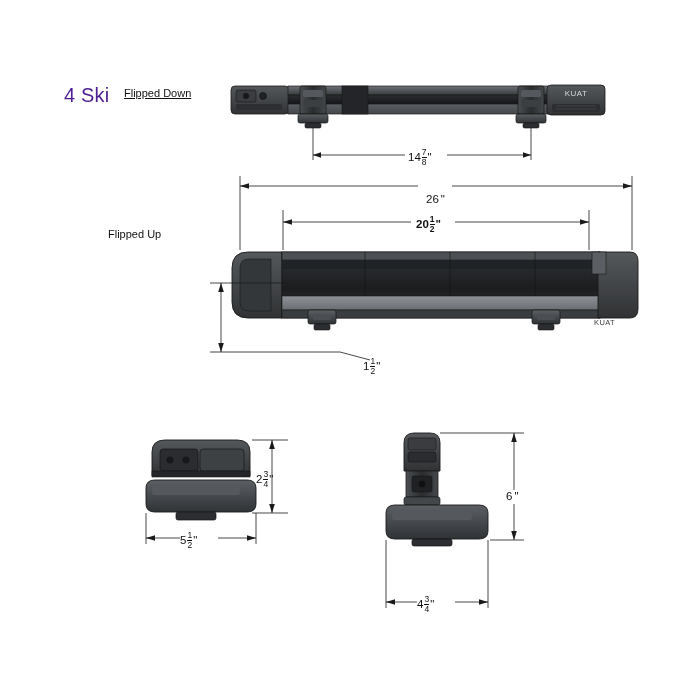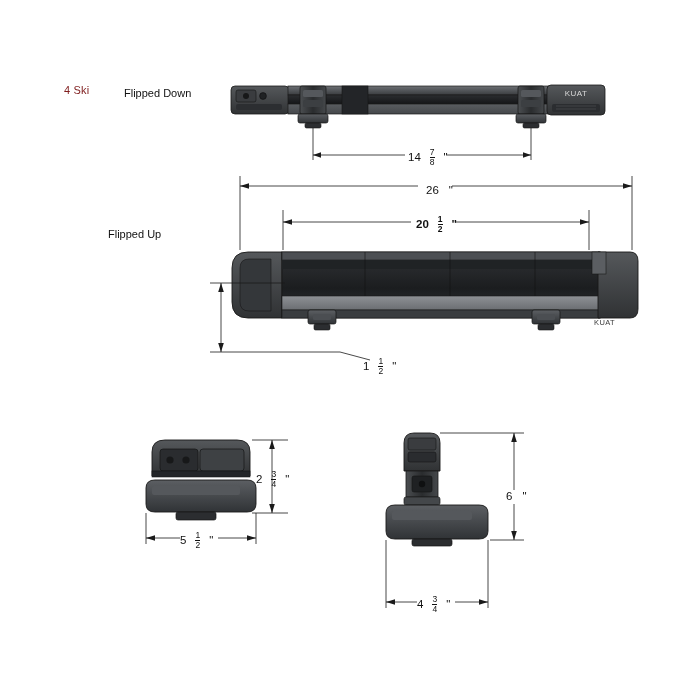--- a/index.html
+++ b/index.html
@@ -20,38 +20,37 @@
     left: 0; top: 0;
     width: 700px;
     height: 700px;
   }
   .lbl {
     position: absolute;
     white-space: nowrap;
     line-height: 1;
   }
   .title-4ski {
-    font-size: 11px;
+    font-size: 20px;
     letter-spacing: 0.2px;
-    color: #7f1d1d;
+    color: #4c1d95;
   }
   .sublabel {
     font-size: 11px;
     color: #111;
   }
   
   .dim {
     position: absolute;
     font-size: 11.5px;
     color: #111;
     white-space: nowrap;
     display: flex;
     align-items: center;
     line-height: 1;
-    gap: 8px;
   }
   .dim .whole { margin-right: 1px; }
   .frac {
     display: inline-flex;
     flex-direction: column;
     align-items: center;
     justify-content: center;
     font-size: 8.5px;
     line-height: 1.05;
     vertical-align: middle;
@@ -293,34 +292,34 @@
         <line x1="386" y1="602" x2="488" y2="602"></line>
         <polygon points="386,602 395,599.2 395,604.8" fill="#1a1a1a" stroke="none"></polygon>
         <polygon points="488,602 479,599.2 479,604.8" fill="#1a1a1a" stroke="none"></polygon>
         <rect x="417" y="595" width="38" height="14" fill="#ffffff" stroke="none"></rect>
       </g>
     </g>
   </svg>
 
   <div class="lbl title-4ski" style="left:64px; top:85px;">4 Ski</div>
 
-  <div class="lbl sublabel" style="left:124px; top:88px;">Flipped Down</div>
+  <div class="lbl sublabel" style="left:124px; top:88px;text-decoration:underline;">Flipped Down</div>
 
   <div class="lbl sublabel" style="left:108px; top:229px;">Flipped Up</div>
 
   <div class="dim" style="left:408px; top:148px;">
     <span class="whole">14</span>
     <span class="frac">
       <span class="num">7</span>
       <span class="den">8</span>
     </span>
     <span class="inch">"</span>
   </div>
 
-  <div class="dim" style="left:426px; top:185px;">
+  <div class="dim" style="left:426px; top:194px;">
     <span class="whole">26</span>
     <span class="inch">"</span>
   </div>
 
   <div class="dim" style="left:416px; top:215px;font-weight:bold;">
     <span class="whole">20</span>
     <span class="frac">
       <span class="num">1</span>
       <span class="den">2</span>
     </span>

